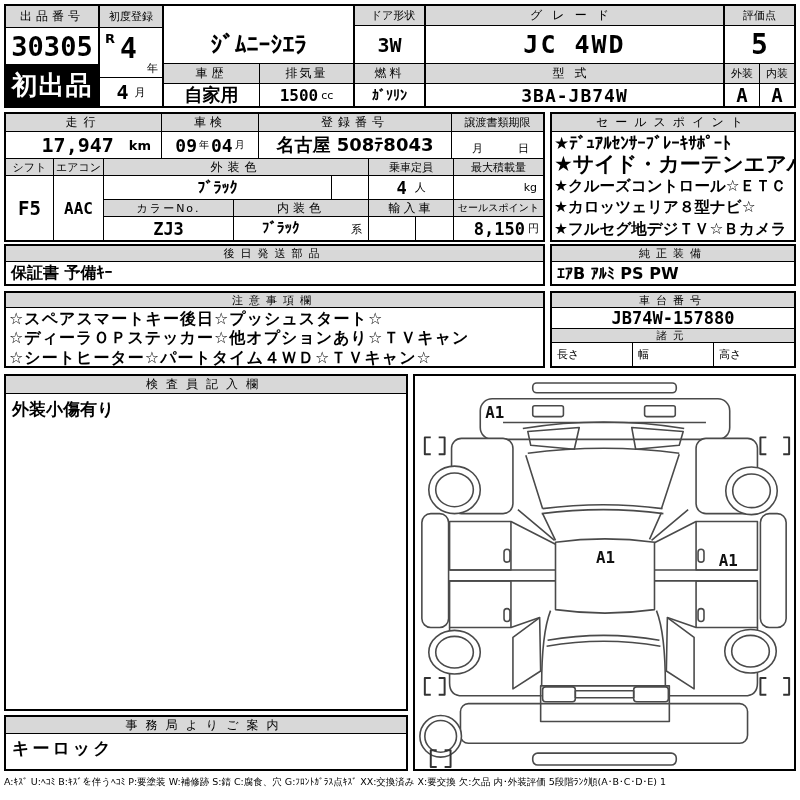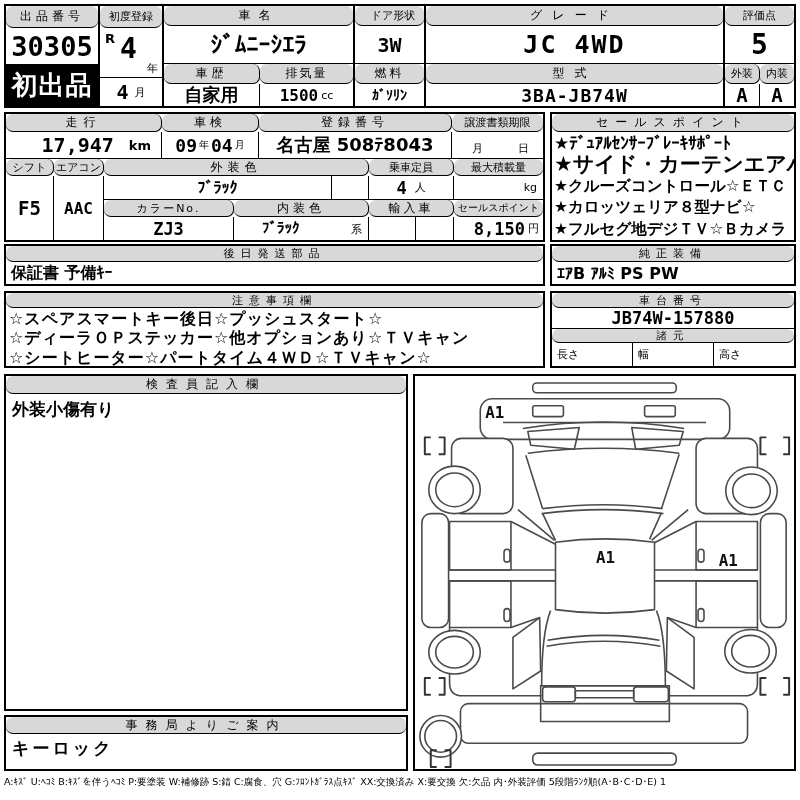--- a/index.html
+++ b/index.html
@@ -1,21 +1,21 @@
 <!DOCTYPE html>
 <html><head>
 <meta charset="utf-8">
 <style>
   html,body{margin:0;padding:0;background:#fff;}
   .sheet{position:relative;width:800px;height:800px;background:#fff;color:#000;
          font-family:"DejaVu Sans","Liberation Sans",sans-serif;overflow:hidden;}
   .abs{position:absolute;box-sizing:border-box;}
   .bx{position:absolute;box-sizing:border-box;border:2px solid #000;background:#fff;}
   .hd{position:absolute;box-sizing:border-box;background:#d8d8d8;border-bottom:1.5px solid #000;
-      display:flex;align-items:center;justify-content:center;font-size:12px;white-space:nowrap;overflow:hidden;border-radius:7px;}
+      display:flex;align-items:center;justify-content:center;font-size:12px;white-space:nowrap;overflow:hidden;}
   .v{position:absolute;box-sizing:border-box;display:flex;align-items:center;justify-content:center;
      font-weight:bold;white-space:nowrap;overflow:hidden;}
   .left{justify-content:flex-start;}
   .right{justify-content:flex-end;}
   .br{border-right:1.5px solid #000;}
   .bb{border-bottom:1.5px solid #000;}
   .num{font-family:"DejaVu Sans Mono","Liberation Mono",monospace;}
   .unit{font-size:11px;font-weight:normal;margin-left:3px;}
   .badge{background:#000;color:#fff;}
   .lines div{white-space:nowrap;overflow:hidden;}
@@ -39,21 +39,20 @@
       <span class="abs num" style="left:20px;top:4px;font-size:28px;font-weight:bold;">4</span>
       <span class="abs" style="right:4px;bottom:1px;font-size:11px;">年</span>
     </div>
     <div class="v" style="left:0;top:72px;width:62px;height:28px;gap:6px;">
       <span class="num" style="font-size:20px;">4</span>
       <span style="font-size:11px;font-weight:normal;">月</span>
     </div>
   </div>
 
   <div class="bx" style="left:162px;top:4px;width:193px;height:104px;">
-    <div class="hd" style="left:0;top:0;width:189px;height:20px;letter-spacing:8px;">車名</div>
     <div class="v bb" style="left:0;top:20px;width:189px;height:38px;font-size:24px;">ｼﾞﾑﾆｰｼｴﾗ</div>
     <div class="hd br" style="left:0;top:58px;width:96px;height:20px;letter-spacing:4px;">車歴</div>
     <div class="hd" style="left:96px;top:58px;width:93px;height:20px;letter-spacing:2px;">排気量</div>
     <div class="v br" style="left:0;top:78px;width:96px;height:22px;font-size:18px;">自家用</div>
     <div class="v" style="left:96px;top:78px;width:93px;height:22px;">
       <span class="num" style="font-size:16px;">1500</span>
       <span class="unit">cc</span>
     </div>
   </div>
 

